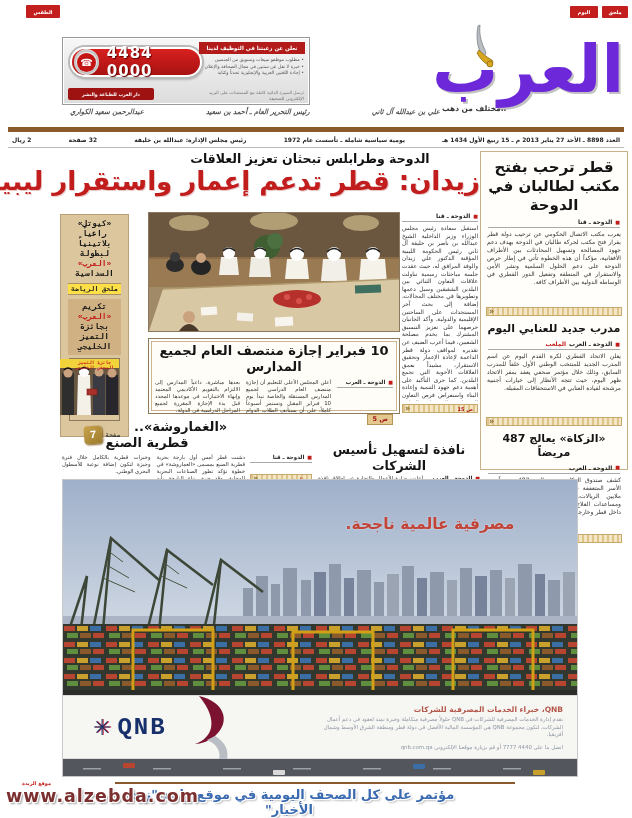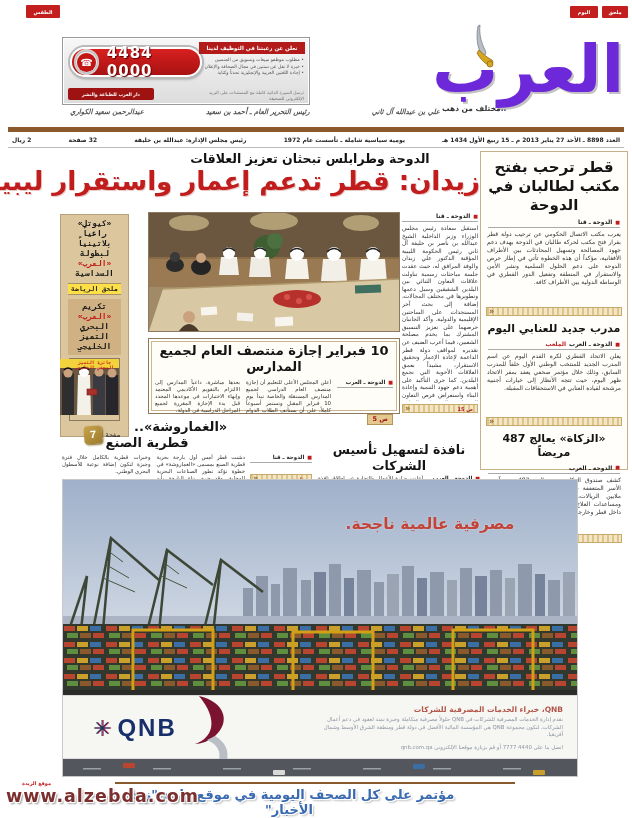--- a/index.html
+++ b/index.html
@@ -81,21 +81,21 @@
             justify-content:center; box-shadow:1px 1px 2px #7a5a1c; transform:rotate(-4deg); }
 
   
   .qnbad { border:1px solid #c8c8c8; background:#fff; overflow:hidden; }
   .tagline { color:#c24438; font-size:15.5px; line-height:1.65; text-align:center;
              text-shadow:0 0 2px rgba(255,255,255,.6); font-weight:bold; }
   .qnbbanner { background:#f6f6f3; border-top:1px solid #ddd; border-bottom:1px solid #ddd; }
   .qnblogo { display:flex; align-items:center; gap:6px; direction:ltr; }
   .qnbstar { color:#1a3a6b; font-size:22px; text-shadow:1px 0 0 #c8102e; }
   .qnbword { color:#17306b; font-size:24px; font-weight:bold; letter-spacing:2px;
-             font-family:Liberation Sans, sans-serif; }
+             font-family:Liberation Mono, monospace; }
   .qnbhead { color:#b4564a; font-size:7.5px; font-weight:bold; text-align:right; }
   .qnbbody { color:#8d96a3; font-size:5.4px; line-height:7.5px; text-align:right; }
 
   
   .wmpromo { color:#3a6ab0; font-size:13px; font-weight:bold; text-align:center;
              text-shadow:1px 1px 0 #fff,-1px -1px 0 #fff,1px -1px 0 #fff,-1px 1px 0 #fff,2px 2px 2px #bcbcbc; }
   .wmsite { color:#7b2f2f; font-size:17.5px; font-weight:bold; letter-spacing:1px; direction:ltr;
             text-shadow:1px 1px 0 #fff,-1px -1px 0 #fff,1px -1px 0 #fff,-1px 1px 0 #fff,2px 2px 2px #999; }
   .wmmini { color:#c21d1d; font-size:5px; font-weight:bold; }
 </style>
@@ -284,21 +284,21 @@
       <div class="btext" style="flex:1;column-count:2;column-gap:6px;height:30px;font-size:5.4px;line-height:7px;">دشنت قطر أمس أول بارجة بحرية قطرية الصنع بمسمى «الغماروشة» في خطوة تؤكد تطور الصناعات البحرية المحلية، وقد جرى بناء البارجة بأيد وخبرات قطرية بالكامل خلال فترة وجيزة لتكون إضافة نوعية للأسطول البحري الوطني.</div>
     </div>
   </div>
 
   <div class="abs tanbox" style="left:60px;top:214px;width:69px;height:223px;padding:4px 8px;font-family:Liberation Mono, monospace;">
     <div class="shead" style="font-size:8px;">
       <span>«كيوتل» راعياً بلاتينياً لبطولة </span><span class="brand-red">«العرب»</span><span> السداسية</span>
     </div>
     <div class="tan-divider" style="margin:4px -1px;">ملحق الرياضة</div>
     <div class="shead" style="font-size:8px;background:#cfb184;margin:0 -1px;padding:3px 1px;">
-      <span>تكريم </span><span class="brand-red">«العرب»</span><span> البحري التميز الخليجي</span>
+      <span>تكريم </span><span class="brand-red">«العرب»</span><span> بجائزة التميز الخليجي</span>
     </div>
     <div style="position:relative;margin-top:3px;border:1px solid #8a7a5f;">
       <svg width="59" height="56" viewBox="0 0 59 56">
         <rect width="59" height="56" fill="#6a5742"></rect>
         <rect width="59" height="9" fill="#f2d33c"></rect>
         <rect x="2" y="14" width="12" height="42" fill="#2e2e2e"></rect>
           <circle cx="8" cy="14" r="4.5" fill="#caa27e"></circle>
           <path d="M4,11 q4,-4 8,0" stroke="#111" stroke-width="1.2" fill="none"></path>
         <path d="M17,56 L31,56 L30,16 L18,16 Z" fill="#f4f1e8"></path>
           <circle cx="24" cy="13" r="5" fill="#fff"></circle>

